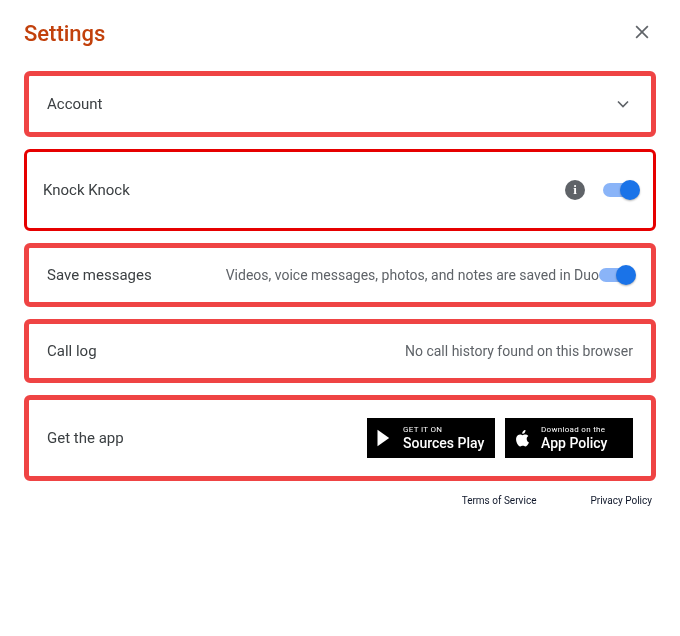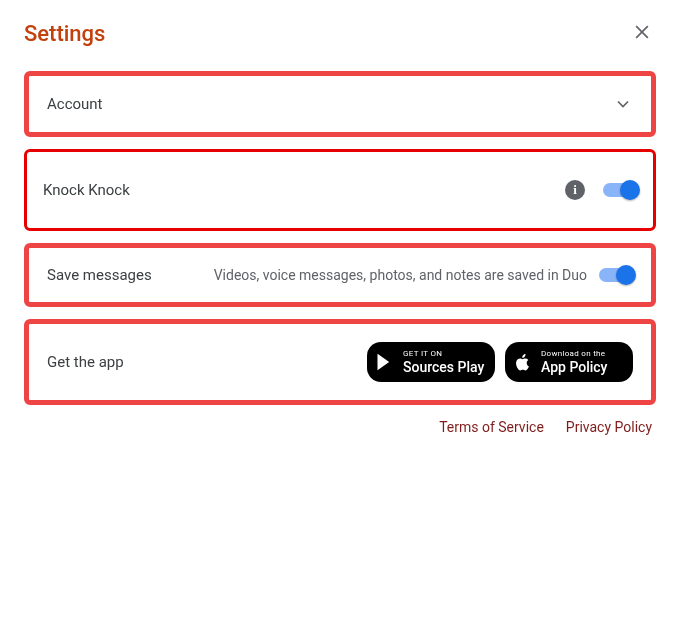--- a/index.html
+++ b/index.html
@@ -77,21 +77,21 @@
     content:""; position:absolute; right:-3px; top:50%; transform:translateY(-50%);
     width:20px; height:20px; border-radius:50%;
     background:#1a73e8;
     box-shadow:0 1px 2px rgba(0,0,0,0.3);
   }
   .store-btns {
     display:flex; gap:10px;
   }
   .store-btn {
     background:#000; color:#fff;
-    border-radius:14px;
+    border-radius:0;
     height:40px;
     padding:0 10px 0 8px;
     display:flex; align-items:center; gap:8px;
     cursor:pointer;
     text-decoration:none;
     min-width:128px;
   }
   .store-btn .big {
     font-size:14px; font-weight:500; line-height:1;
   }
@@ -99,25 +99,26 @@
     font-size:8px; line-height:1; letter-spacing:0.3px;
   }
   .store-btn .stack { display:flex; flex-direction:column; gap:2px; }
   .store-ico { display:flex; align-items:center; }
   .store-ico svg { width:20px; height:22px; }
   .footer-links {
     display:flex; justify-content:flex-end; gap:22px;
     padding:14px 4px 0 0;
   }
   .footer-links a {
-    color:#7f1d1d; text-decoration:none; font-size:14px;
-    cursor:pointer;
+    color:#0f172a; text-decoration:none; font-size:10px;
+    cursor:pointer;
+    margin-left:32px;
   }
   .row-right-group {
-    display:flex; align-items:center; gap:12px;
+    display:flex; align-items:center; 
     flex:1; justify-content:center;
   }
 </style>
 </head>
 <body>
 
 <div class="panel">
 
   <div class="header">
     <h1>Settings</h1>
@@ -153,20 +154,24 @@
     <div class="row">
       <span class="row-title">Save messages</span>
       <div class="row-right-group">
         <span class="row-desc">Videos, voice messages, photos, and notes are saved in Duo</span>
         <span class="toggle"></span>
       </div>
     </div>
 
 
 
+    <div class="row">
+      <span class="row-title">Call log</span>
+      <span class="row-desc">No call history found on this browser</span>
+    </div>
 
     <div class="row">
       <span class="row-title">Get the app</span>
       <div class="store-btns">
         <a class="store-btn">
           <span class="store-ico">
             <svg viewBox="0 0 24 24">
                 <path fill="#fff" d="M3 2l14 10L3 22z"></path>
               </svg>
           </span>

